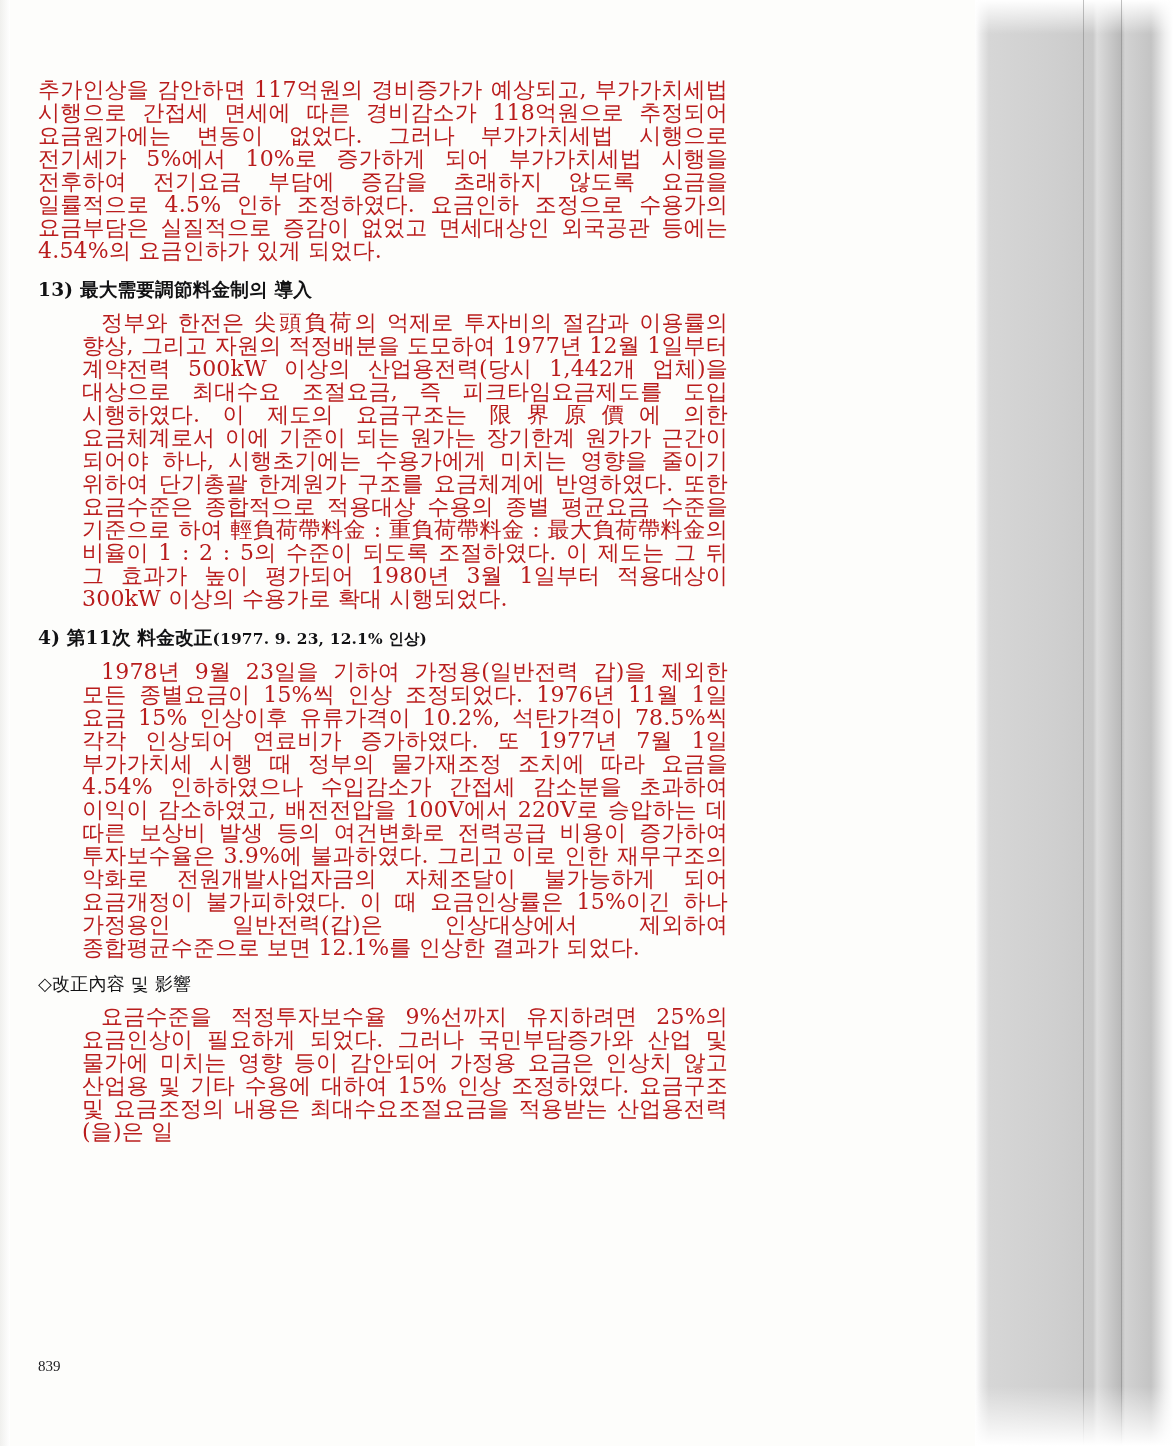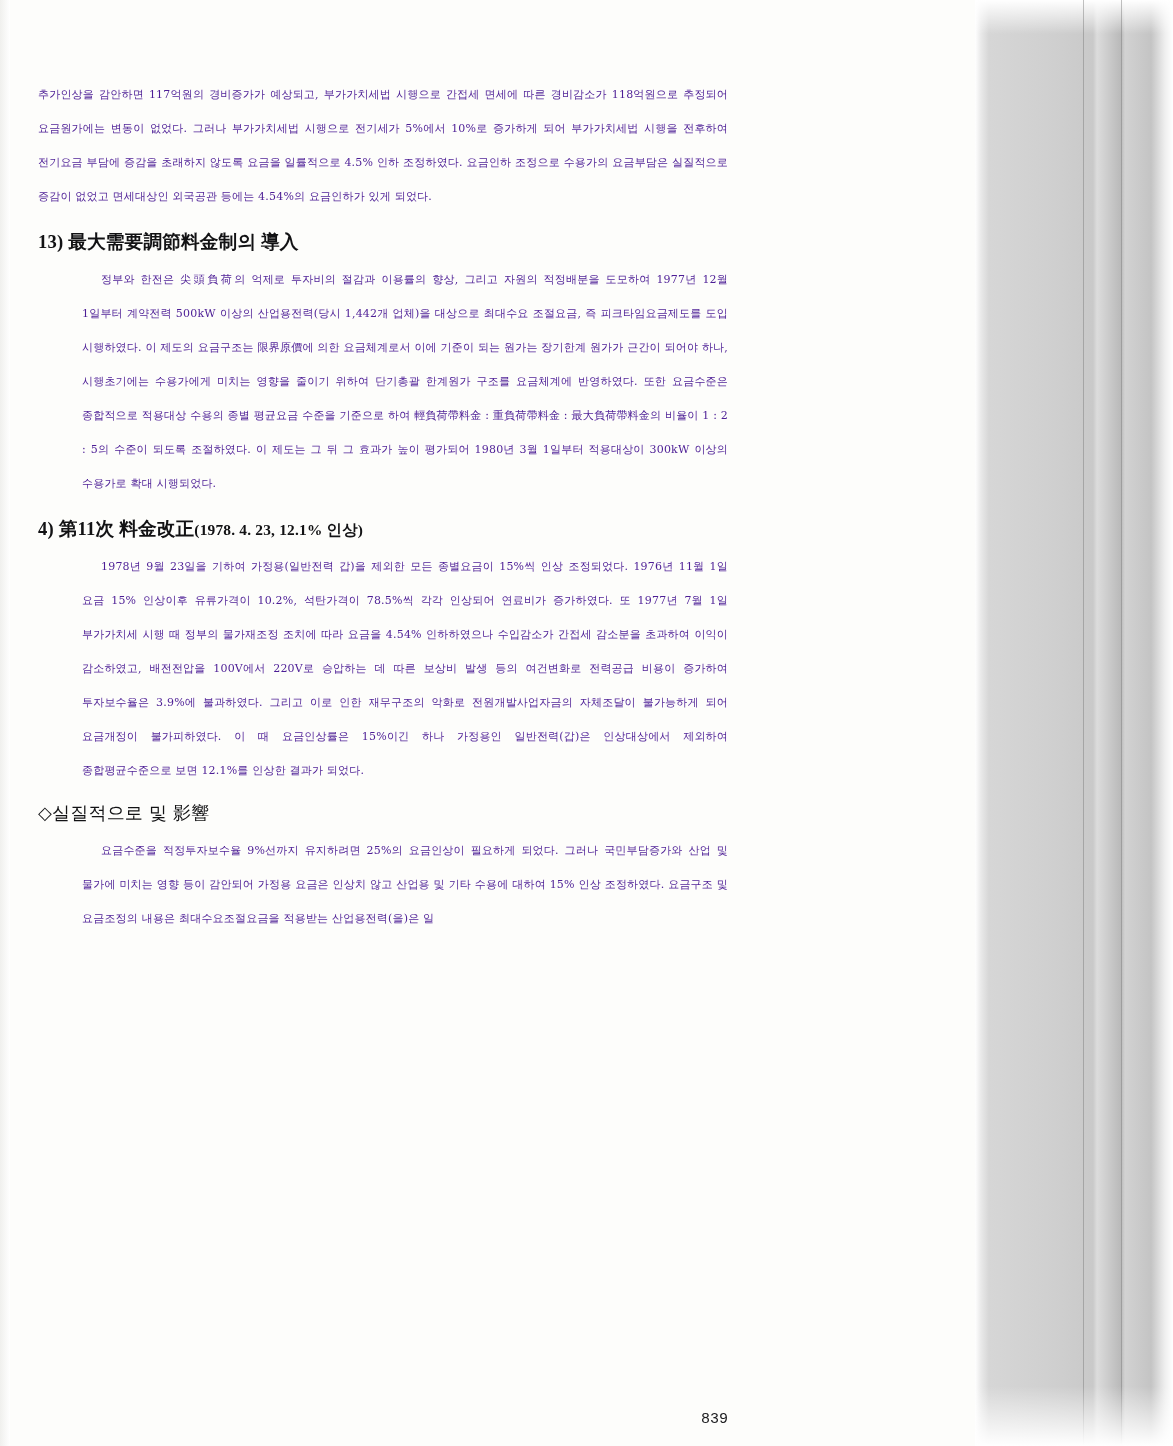--- a/index.html
+++ b/index.html
@@ -74,61 +74,60 @@
 
   #content {
     position: absolute;
     left: 38px;
     top: 78px;
     width: 690px;
   }
 
   p.body {
     margin: 0 0 0 0;
-    font-size: 11px;
-    line-height: 34px;
-    color: #4c1d95;
+    font-size: 22px;
+    line-height: 23px;
+    color: #b91c1c;
     text-align: justify;
     text-justify: inter-character;
     letter-spacing: 0.2px;
     word-break: keep-all;
   }
   p.body.indent { text-indent: 19px; margin-left: 44px; }
 
   h3.heading {
     margin: 7px 0 0 0;
     font-size: 18.6px;
     line-height: 41.5px;
     font-weight: bold;
     color: #121214;
     letter-spacing: 0.2px;
-    font-family: Liberation Serif, serif;
   }
   h3.heading .sub {
     font-size: 15.4px;
     font-weight: bold;
   }
   h4.subheading {
     margin: 4px 0 0 0;
     font-size: 18px;
     line-height: 41.5px;
     font-weight: normal;
     color: #121214;
     letter-spacing: 0.2px;
   }
 
   #page-number {
     position: absolute;
     left: 38px;
-    top: 1411px;
+    top: 1358px;
     width: 690px;
-    text-align: right;
+    text-align: left;
     font-size: 15px;
     color: #1b1b1e;
-    font-family: Liberation Mono, monospace;
+    font-family: Liberation Serif, serif;
   }
 </style>
 </head>
 <body>
 
 <div id="page">
 
   <div id="page-sheet"></div>
   <div id="left-edge"></div>
 
@@ -143,27 +142,27 @@
 
     <p class="body">추가인상을 감안하면 117억원의 경비증가가 예상되고, 부가가치세법 시행으로 간접세 면세에 따른 경비감소가 118억원으로 추정되어 요금원가에는 변동이 없었다. 그러나 부가가치세법 시행으로 전기세가 5%에서 10%로 증가하게 되어 부가가치세법 시행을 전후하여 전기요금 부담에 증감을 초래하지 않도록 요금을 일률적으로 4.5% 인하 조정하였다. 요금인하 조정으로 수용가의 요금부담은 실질적으로 증감이 없었고 면세대상인 외국공관 등에는 4.54%의 요금인하가 있게 되었다.</p>
 
     <h3 class="heading">
       <span>13) 最大需要調節料金制의 導入</span>
     </h3>
 
     <p class="body indent">정부와 한전은 尖頭負荷의 억제로 투자비의 절감과 이용률의 향상, 그리고 자원의 적정배분을 도모하여 1977년 12월 1일부터 계약전력 500kW 이상의 산업용전력(당시 1,442개 업체)을 대상으로 최대수요 조절요금, 즉 피크타임요금제도를 도입 시행하였다. 이 제도의 요금구조는 限界原價에 의한 요금체계로서 이에 기준이 되는 원가는 장기한계 원가가 근간이 되어야 하나, 시행초기에는 수용가에게 미치는 영향을 줄이기 위하여 단기총괄 한계원가 구조를 요금체계에 반영하였다. 또한 요금수준은 종합적으로 적용대상 수용의 종별 평균요금 수준을 기준으로 하여 輕負荷帶料金 : 重負荷帶料金 : 最大負荷帶料金의 비율이 1 : 2 : 5의 수준이 되도록 조절하였다. 이 제도는 그 뒤 그 효과가 높이 평가되어 1980년 3월 1일부터 적용대상이 300kW 이상의 수용가로 확대 시행되었다.</p>
 
     <h3 class="heading">
-      <span>4) 第11次 料金改正</span><span class="sub">(1978. 4. 23,  12.1% 인상)</span>
+      <span>4) 第11次 料金改正</span><span class="sub">(1977. 9. 23,  12.1% 인상)</span>
     </h3>
 
 
     <p class="body indent">1978년 9월 23일을 기하여 가정용(일반전력 갑)을 제외한 모든 종별요금이 15%씩 인상 조정되었다. 1976년 11월 1일 요금 15% 인상이후 유류가격이 10.2%, 석탄가격이 78.5%씩 각각 인상되어 연료비가 증가하였다. 또 1977년 7월 1일 부가가치세 시행 때 정부의 물가재조정 조치에 따라 요금을 4.54% 인하하였으나 수입감소가 간접세 감소분을 초과하여 이익이 감소하였고, 배전전압을 100V에서 220V로 승압하는 데 따른 보상비 발생 등의 여건변화로 전력공급 비용이 증가하여 투자보수율은 3.9%에 불과하였다. 그리고 이로 인한 재무구조의 악화로 전원개발사업자금의 자체조달이 불가능하게 되어 요금개정이 불가피하였다. 이 때 요금인상률은 15%이긴 하나 가정용인 일반전력(갑)은 인상대상에서 제외하여 종합평균수준으로 보면 12.1%를 인상한 결과가 되었다.</p>
 
-    <h4 class="subheading">◇실질적으로 및 影響</h4>
+    <h4 class="subheading">◇改正內容 및 影響</h4>
 
     <p class="body indent">요금수준을 적정투자보수율 9%선까지 유지하려면 25%의 요금인상이 필요하게 되었다. 그러나 국민부담증가와 산업 및 물가에 미치는 영향 등이 감안되어 가정용 요금은 인상치 않고 산업용 및 기타 수용에 대하여 15% 인상 조정하였다. 요금구조 및 요금조정의 내용은 최대수요조절요금을 적용받는 산업용전력(을)은 일</p>
 
   </div>
 
   <div id="page-number">839</div>
 
 </div>
 
 </body></html>

